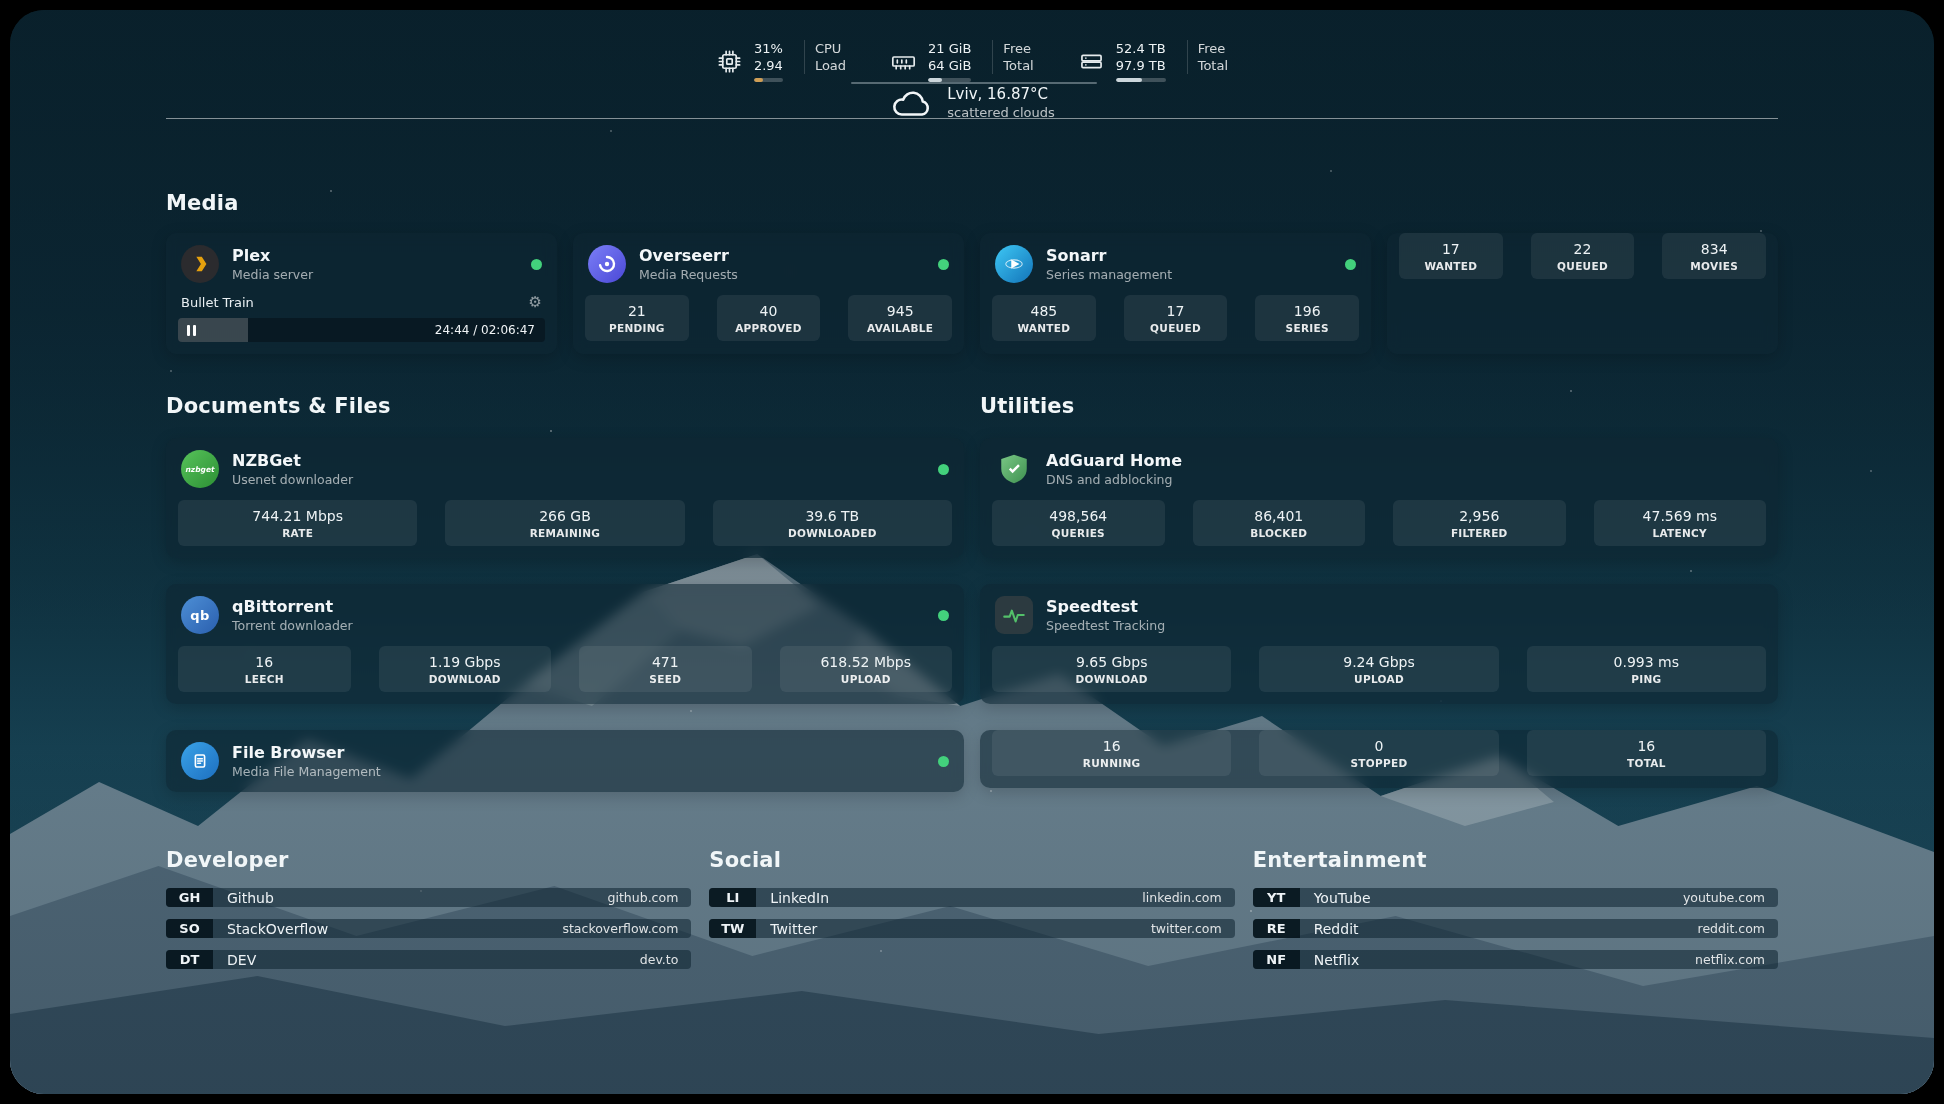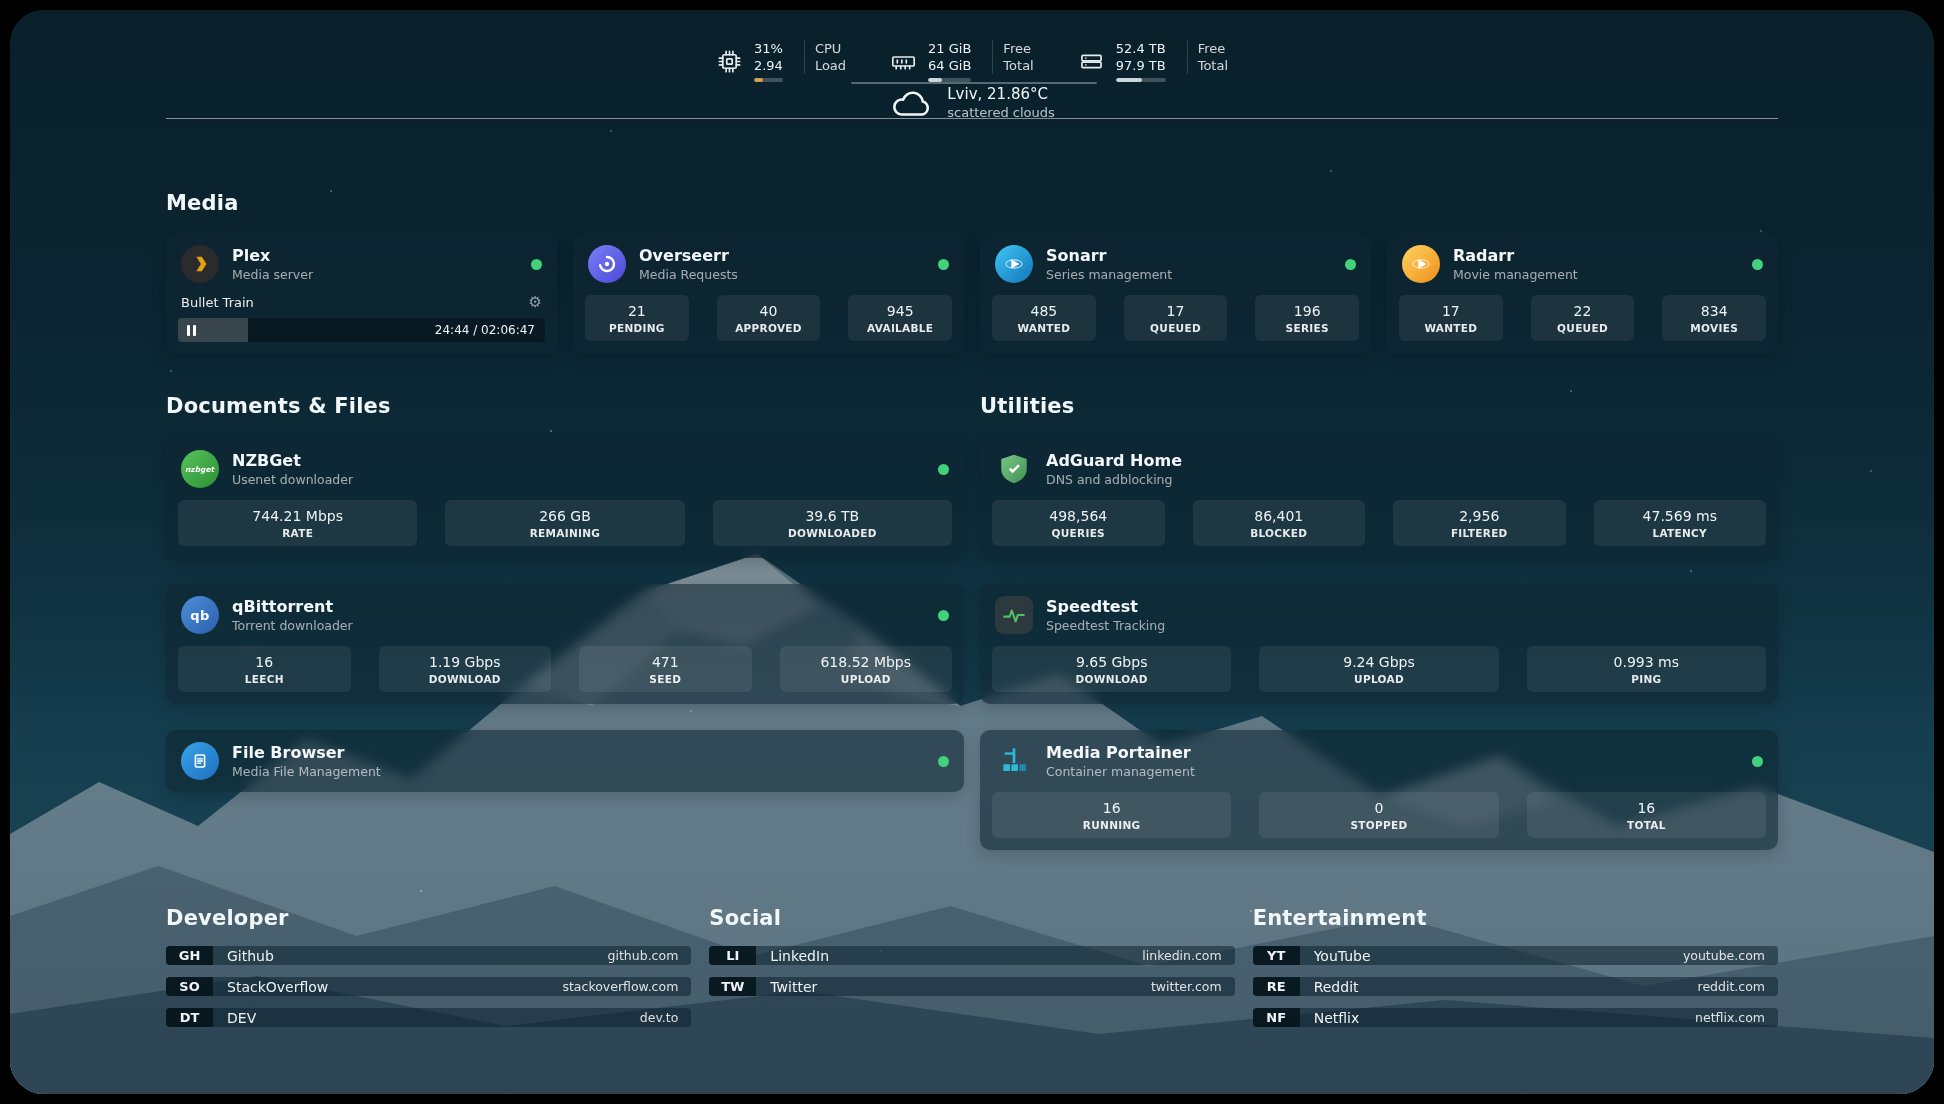--- a/index.html
+++ b/index.html
@@ -197,21 +197,21 @@
         <button class="search-provider">G</button>
       </div>
 
       <div class="weather">
         <span class="weather-icon">
           <svg viewBox="0 0 32 22" fill="none" stroke="#f2f6f8" stroke-width="1.8" stroke-linejoin="round">
             <path d="M9 19a5.2 5.2 0 1 1 .9-10.3A7 7 0 0 1 23.5 10 4.6 4.6 0 0 1 23 19H9z"></path>
           </svg>
         </span>
         <div>
-          <div class="weather-loc">Lviv, 21.86°C</div>
+          <div class="weather-loc">Lviv, 16.87°C</div>
           <div class="weather-cond">scattered clouds</div>
         </div>
       </div>
     </header>
 
     <div class="rule"></div>
 
     <section class="section-media">
       <h2 class="section-title">Media</h2>
       <div class="media-grid">
@@ -297,33 +297,20 @@
               <span class="stat-label">QUEUED</span>
             </div>
             <div class="stat">
               <span class="stat-value">196</span>
               <span class="stat-label">SERIES</span>
             </div>
           </div>
         </div>
 
         <div class="card">
-          <div class="card-header">
-            <span class="app-icon icon-circle" style="background:linear-gradient(135deg,#ffd45e,#ef8e1b)">
-              <svg viewBox="0 0 24 24" width="22" height="22">
-                  <polygon points="9,7 18,12 9,17" fill="#fff"></polygon>
-                  <ellipse cx="12" cy="12" rx="9" ry="4.5" fill="none" stroke="#fff" stroke-width="1.1" opacity="0.75"></ellipse>
-                </svg>
-            </span>
-            <span class="app-texts">
-              <span class="app-name">Radarr</span>
-              <span class="app-desc">Movie management</span>
-            </span>
-            <span class="status-dot"></span>
-          </div>
           <div class="stats">
             <div class="stat">
               <span class="stat-value">17</span>
               <span class="stat-label">WANTED</span>
             </div>
             <div class="stat">
               <span class="stat-value">22</span>
               <span class="stat-label">QUEUED</span>
             </div>
             <div class="stat">
@@ -482,36 +469,20 @@
                 <span class="stat-label">UPLOAD</span>
               </div>
               <div class="stat">
                 <span class="stat-value">0.993 ms</span>
                 <span class="stat-label">PING</span>
               </div>
             </div>
           </div>
 
           <div class="card">
-            <div class="card-header">
-              <span class="app-icon">
-                <svg viewBox="0 0 24 24" width="32" height="32" fill="#2fb6d8">
-                  <rect x="11" y="2.5" width="2" height="11"></rect>
-                    <rect x="5" y="5.5" width="7" height="1.8"></rect>
-                  <rect x="4" y="14.5" width="5" height="5" rx="0.5"></rect>
-                    <rect x="10" y="14.5" width="5" height="5" rx="0.5"></rect>
-                  <rect x="16" y="14.5" width="5" height="5" rx="0.5" fill="#1d89ab"></rect>
-                </svg>
-              </span>
-              <span class="app-texts">
-                <span class="app-name">Media Portainer</span>
-                <span class="app-desc">Container management</span>
-              </span>
-              <span class="status-dot"></span>
-            </div>
             <div class="stats">
               <div class="stat">
                 <span class="stat-value">16</span>
                 <span class="stat-label">RUNNING</span>
               </div>
               <div class="stat">
                 <span class="stat-value">0</span>
                 <span class="stat-label">STOPPED</span>
               </div>
               <div class="stat">

